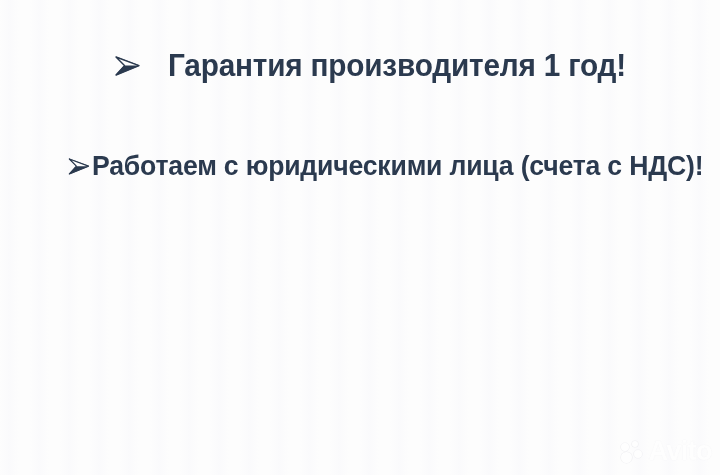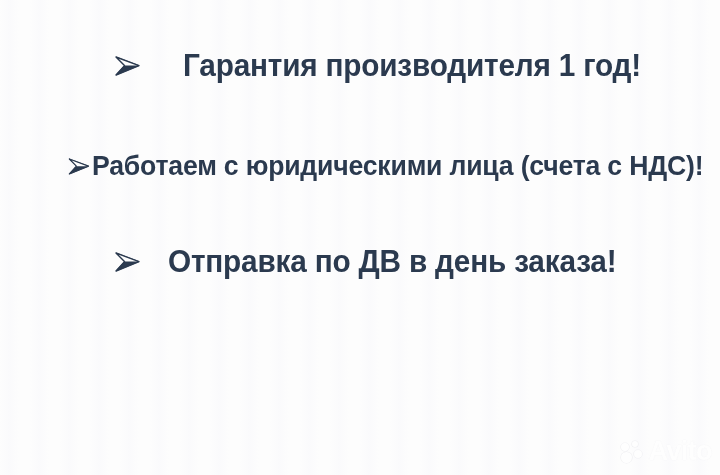--- a/index.html
+++ b/index.html
@@ -39,21 +39,21 @@
     line-height:1;
   }
   .arrow svg{display:block;}
 
   .line-text{
     display:inline-block;
     font-weight:700;
   }
 
   
-  #line1{ left:112px; top:48px;gap:15px; }
+  #line1{ left:112px; top:48px; }
   #line1 .arrow{ width:30px;height:30px; }
   #line1 .line-text{
     margin-left:26px;
     font-size:31px;
     color:#2b3a4f;
     font-family:"Liberation Sans",sans-serif;
     transform:scaleX(0.96);
     transform-origin:left center;
   }
 
@@ -147,30 +147,20 @@
     <span class="arrow">
       <svg viewBox="0 0 30 30" width="100%" height="100%" aria-hidden="true">
         <path d="M4 6 L27 14.6 L4 24 L12.5 14.6 Z" fill="#2b3a4f" stroke="#2b3a4f" stroke-width="0.8" stroke-linejoin="round"></path>
         <path d="M4 6 L27 14.6 L12.5 14.6 Z" fill="#fdfdfd"></path>
         <path d="M4 6 L27 14.6 L4 24 L12.5 14.6 Z" fill="none" stroke="#2b3a4f" stroke-width="1.4" stroke-linejoin="round"></path>
       </svg>
     </span>
     <span class="line-text">Работаем с юридическими лица (счета с НДС)!</span>
   </div>
 
-  <div class="bullet-line" id="line3">
-    <span class="arrow">
-      <svg viewBox="0 0 30 30" width="100%" height="100%" aria-hidden="true">
-        <path d="M4 6 L27 14.6 L4 24 L12.5 14.6 Z" fill="#2b3a4f" stroke="#2b3a4f" stroke-width="0.8" stroke-linejoin="round"></path>
-        <path d="M4 6 L27 14.6 L12.5 14.6 Z" fill="#fdfdfd"></path>
-        <path d="M4 6 L27 14.6 L4 24 L12.5 14.6 Z" fill="none" stroke="#2b3a4f" stroke-width="1.4" stroke-linejoin="round"></path>
-      </svg>
-    </span>
-    <span class="line-text">Отправка по ДВ в день заказа!</span>
-  </div>
 
 
   <div id="watermark">
     <span class="wm-logo">
       <i class="c1"></i>
         <i class="c2"></i>
         <i class="c3"></i>
         <i class="c4"></i>
     </span>
     <span class="wm-text">Avito</span>

